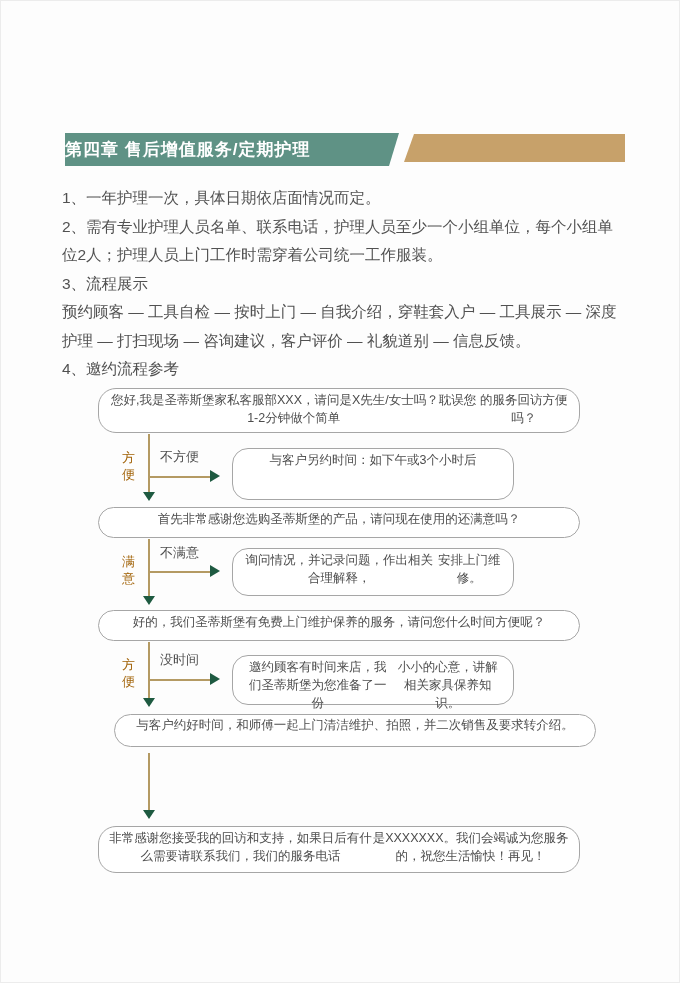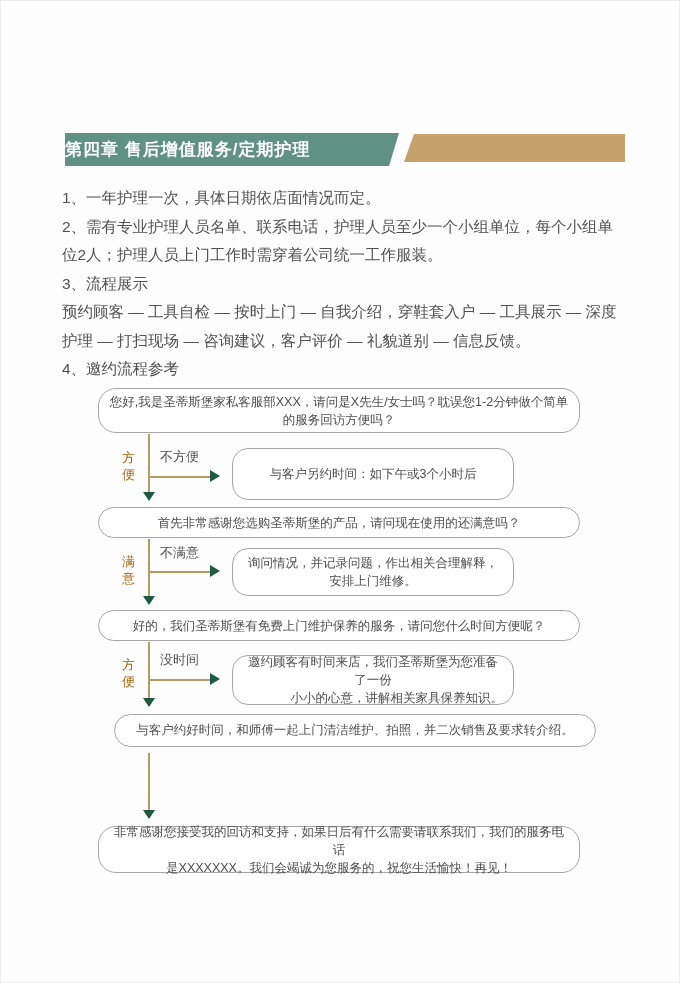--- a/index.html
+++ b/index.html
@@ -29,21 +29,21 @@
   .intro{
     position:absolute;left:62px;top:184px;width:564px;
     font-size:15.5px;line-height:28.5px;color:#515151;
   }
   .intro p{margin:0;}
   
   .flow-box{
     position:absolute;background:#ffffff;
     border:1px solid #a6a6a6;border-radius:18px;
     font-size:12.5px;line-height:18px;color:#4d4d4d;
-    display:flex;flex-direction:column;justify-content:center;
+    display:flex;flex-direction:row;justify-content:center;
     text-align:center;box-sizing:border-box;padding:2px 10px;
   }
   .flow-box.small{border-radius:16px;}
   .stem{position:absolute;width:2px;background:#b49a63;}
   .hline{position:absolute;height:2px;background:#b49a63;}
   .arrow-down{
     position:absolute;width:0;height:0;
     border-left:6px solid transparent;border-right:6px solid transparent;
     border-top:9px solid #1e5a41;
   }
@@ -107,21 +107,21 @@
   <div class="flow-box" style="left:98px;top:610px;width:482px;height:31px;">
     <div>好的，我们圣蒂斯堡有免费上门维护保养的服务，请问您什么时间方便呢？</div>
   </div>
 
   <div class="stem" style="left: 148px; top: 642px; height: 57px; background: rgb(180, 154, 99);"></div>
   <div class="arrow-down" style="left: 143px; top: 698px; border-top-color: rgb(30, 90, 65);"></div>
   <div class="vlabel" style="left:121px;top:656px;">方便</div>
   <div class="hline" style="left: 148px; top: 679px; width: 62px; background: rgb(180, 154, 99);"></div>
   <div class="arrow-right" style="left: 210px; top: 673px; border-left-color: rgb(30, 90, 65);"></div>
   <div class="blabel" style="left:160px;top:651px;">没时间</div>
-  <div class="flow-box small" style="left:232px;top:655px;width:282px;height:50px;align-items:flex-end;">
+  <div class="flow-box small" style="left:232px;top:655px;width:282px;height:50px;">
     <div>邀约顾客有时间来店，我们圣蒂斯堡为您准备了一份</div>
     <div>小小的心意，讲解相关家具保养知识。</div>
   </div>
 
   <div class="flow-box" style="left:114px;top:714px;width:482px;height:33px;font-family:Liberation Mono, monospace;">
     <div>与客户约好时间，和师傅一起上门清洁维护、拍照，并二次销售及要求转介绍。</div>
   </div>
 
   <div class="stem" style="left: 148px; top: 753px; height: 58px; background: rgb(180, 154, 99);"></div>
   <div class="arrow-down" style="left: 143px; top: 810px; border-top-color: rgb(30, 90, 65);"></div>

